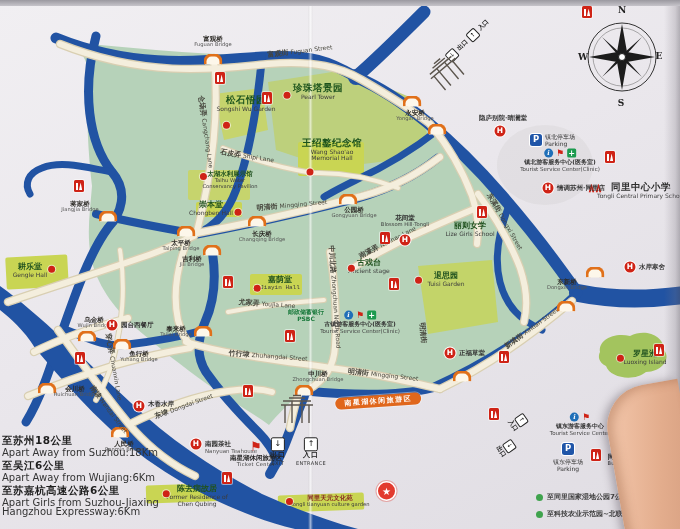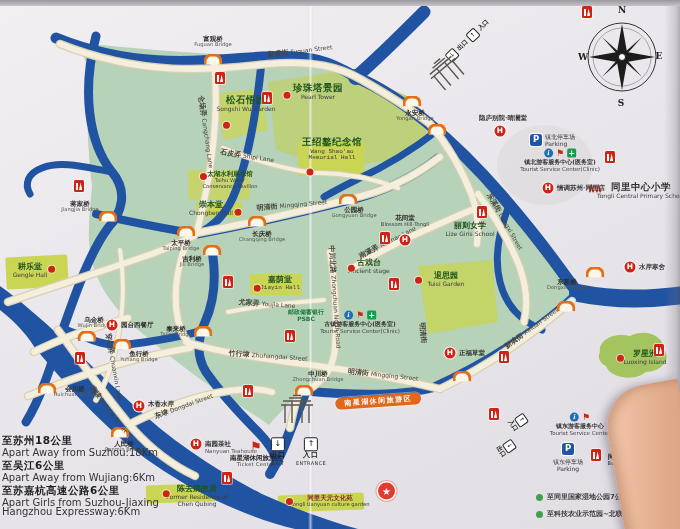--- a/index.html
+++ b/index.html
@@ -204,21 +204,21 @@
       <div class="mk mk-poi poi-big" style="left: 318px; top: 92px; transform: translate(-50%, -50%);">
         <span class="dot" style="left:calc(50% + -31px);top:calc(50% + 3px);"></span>
         <div class="cn">珍珠塔景园</div>
         <div class="en">Pearl Tower</div>
       </div>
       <div class="mk mk-poi poi-big" style="left: 246px; top: 104px; transform: translate(-50%, -50%);">
         <span class="dot" style="left:calc(50% + -20px);top:calc(50% + 21px);"></span>
         <div class="cn">松石悟园</div>
         <div class="en">Songshi Wu Garden</div>
       </div>
-      <div class="mk mk-poi poi-big" style="left: 332px; top: 150px; transform: translate(-50%, -50%); font-family: Liberation Mono, monospace;">
+      <div class="mk mk-poi poi-big" style="left: 332px; top: 150px; transform: translate(-50%, -50%);">
         <span class="dot" style="left:calc(50% + -22px);top:calc(50% + 22px);"></span>
         <div class="cn">王绍鏊纪念馆</div>
         <div class="en">Wang Shao'ao</div>
         <div class="en">Memorial Hall</div>
       </div>
       <div class="mk mk-poi poi-sm" style="left: 230px; top: 180px; transform: translate(-50%, -50%);">
         <span class="dot" style="left:calc(50% + -27px);top:calc(50% + -3px);"></span>
         <div class="cn">太湖水利展示馆</div>
         <div class="en">Taihu Water</div>
         <div class="en">Conservancy Pavilion</div>

